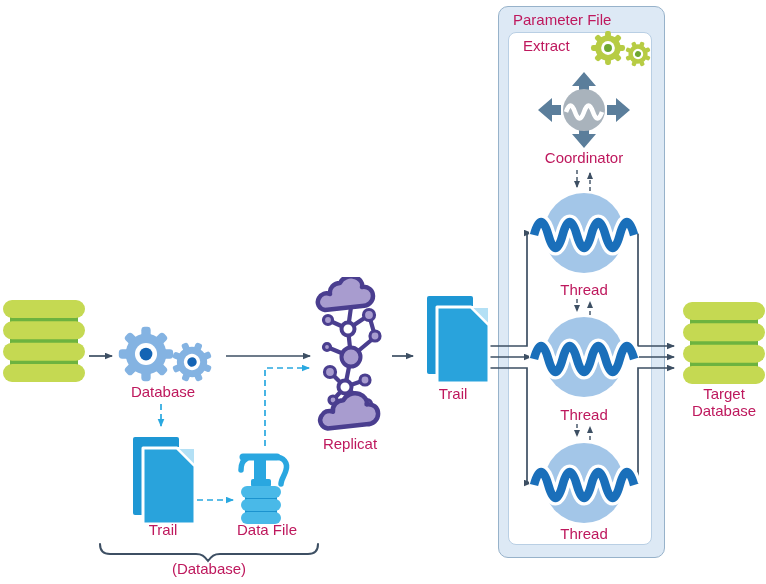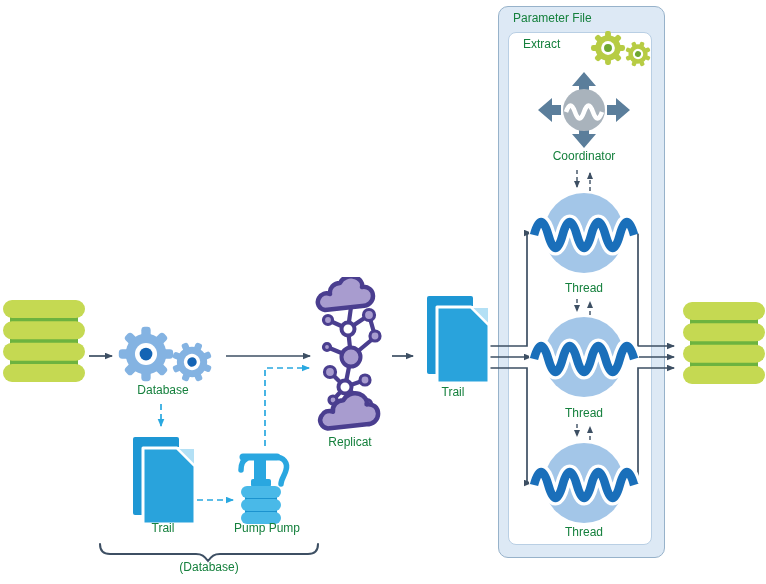--- a/index.html
+++ b/index.html
@@ -3,21 +3,21 @@
 <meta charset="utf-8">
 <style>
   html,body{margin:0;padding:0;background:#fff;}
   #canvas{position:relative;width:766px;height:584px;background:#fff;overflow:hidden;
           font-family:"Liberation Sans",sans-serif;}
   .box{position:absolute;box-sizing:border-box;border-radius:10px;z-index:1;}
   #param-box{left:498px;top:6px;width:167px;height:552px;background:#dde9f5;border:1.5px solid #97b2ca;}
   #replicat-box{left:508px;top:32px;width:144px;height:513px;background:#fff;border:1.5px solid #b9cfe4;border-radius:8px;}
   svg.layer{position:absolute;left:0;top:0;z-index:2;pointer-events:none;}
   .icon{position:absolute;z-index:3;}
-  .label{position:absolute;z-index:4;font-size:12px;line-height:1.13;color:#15803d;
+  .label{position:absolute;z-index:4;font-size:15px;line-height:1.13;color:#be185d;
          text-align:center;transform:translateX(-50%);white-space:nowrap;}
   .label.wrap{white-space:normal;width:74px;}
   .label.lft{transform:none;text-align:left;}
 </style>
 </head>
 <body>
 
 <div id="canvas">
 
   <div id="param-box" class="box"></div>
@@ -203,22 +203,23 @@
   </svg>
 
   <svg class="icon" style="left:98px;top:542px" width="224" height="22">
     <path d="M2,2 c0,7 3,10 10,10 H98 c6,0 8,2 12,7 c4,-5 6,-7 12,-7 H210 c7,0 10,-3 10,-10" fill="none" stroke="#3d4f63" stroke-width="2" stroke-linecap="round"></path>
   </svg>
 
   <div class="label" style="left:163px;top:384px">Database</div>
   <div class="label" style="left:350px;top:436px">Replicat</div>
   <div class="label" style="left:453px;top:386px">Trail</div>
   <div class="label" style="left:163px;top:522px">Trail</div>
-  <div class="label" style="left:267px;top:522px">Pump Pump</div>
+  <div class="label" style="left:267px;top:522px">Data File</div>
   <div class="label" style="left:209px;top:561px">(Database)</div>
   <div class="label lft" style="left:513px;top:12px">Parameter File</div>
   <div class="label lft" style="left:523px;top:38px">Extract</div>
   <div class="label" style="left:584px;top:150px">Coordinator</div>
   <div class="label" style="left:584px;top:282px">Thread</div>
   <div class="label" style="left:584px;top:407px">Thread</div>
   <div class="label" style="left:584px;top:526px">Thread</div>
+  <div class="label wrap" style="left:724px;top:386px">Target Database</div>
 
 </div>
 
 </body></html>

